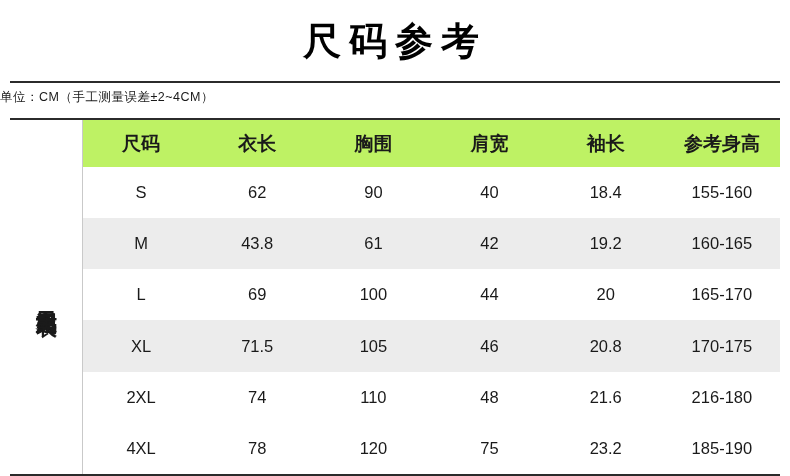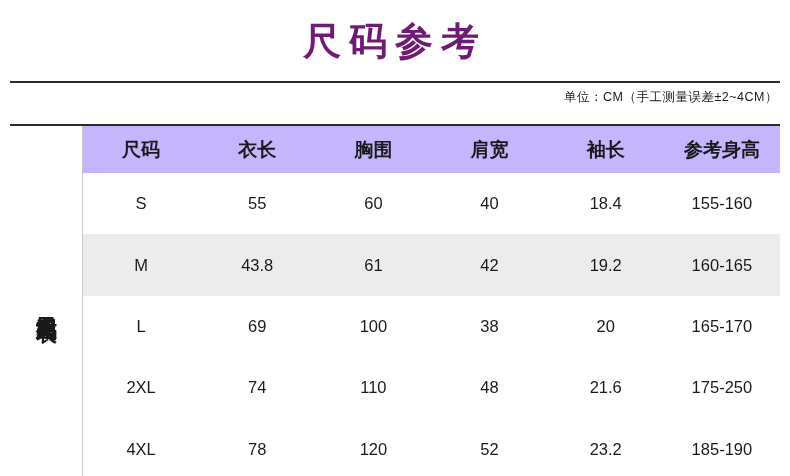--- a/index.html
+++ b/index.html
@@ -18,34 +18,34 @@
     position: relative;
     width: 790px;
     height: 476px;
     box-sizing: border-box;
   }
   .title {
     text-align: center;
     font-size: 38px;
     font-weight: 700;
     letter-spacing: 8px;
-    color: #701a75;
+    color: #000000;
     padding-top: 16px;
     padding-bottom: 10px;
     font-family: "DejaVu Sans", "Liberation Sans", sans-serif;
   }
   .rule {
     height: 2px;
     background: #2b2b2b;
     margin: 4px 10px 0 10px;
   }
   .unit-row {
     display: flex;
-    justify-content: flex-end;
-    padding: 6px 12px 18px 0;
+    justify-content: flex-start;
+    padding: 6px 12px 12px 0;
   }
   .unit-text {
     font-size: 12.5px;
     color: #1a1a1a;
     letter-spacing: 0.5px;
   }
   .table-wrap {
     display: flex;
     margin: 0 10px;
     border-top: 2px solid #2b2b2b;
@@ -86,21 +86,21 @@
     color: #1a1a1a;
     font-weight: 400;
     border: none;
     height: 44.5px;
     padding: 0;
   }
   table.size-table thead th {
     font-size: 19px;
     font-weight: 700;
     height: 47px;
-    background: #c4b5fd;
+    background: #bef264;
   }
   table.size-table tbody tr.odd td {
     background: #ffffff;
   }
   table.size-table tbody tr.even td {
     background: #ececec;
   }
   .col-sep {
     border-right: 1px solid #d4d4d4;
   }
@@ -131,54 +131,62 @@
           <th class="col-sep">衣长</th>
           <th class="col-sep">胸围</th>
           <th class="col-sep">肩宽</th>
           <th class="col-sep">袖长</th>
           <th>参考身高</th>
         </tr>
       </thead>
       <tbody>
         <tr class="odd">
           <td class="col-sep">S</td>
-          <td class="col-sep">55</td>
-          <td class="col-sep">60</td>
+          <td class="col-sep">62</td>
+          <td class="col-sep">90</td>
           <td class="col-sep">40</td>
           <td class="col-sep">18.4</td>
           <td>155-160</td>
         </tr>
         <tr class="even">
           <td class="col-sep">M</td>
           <td class="col-sep">43.8</td>
           <td class="col-sep">61</td>
           <td class="col-sep">42</td>
           <td class="col-sep">19.2</td>
           <td>160-165</td>
         </tr>
         <tr class="odd">
           <td class="col-sep">L</td>
           <td class="col-sep">69</td>
           <td class="col-sep">100</td>
-          <td class="col-sep">38</td>
+          <td class="col-sep">44</td>
           <td class="col-sep">20</td>
           <td>165-170</td>
+        </tr>
+        <tr class="even">
+          <td class="col-sep">XL</td>
+          <td class="col-sep">71.5</td>
+          <td class="col-sep">105</td>
+          <td class="col-sep">46</td>
+          <td class="col-sep">20.8</td>
+          <td>170-175</td>
         </tr>
         <tr class="odd">
           <td class="col-sep">2XL</td>
           <td class="col-sep">74</td>
           <td class="col-sep">110</td>
           <td class="col-sep">48</td>
           <td class="col-sep">21.6</td>
-          <td>175-250</td>
+          <td>216-180</td>
         </tr>
         <tr class="odd">
           <td class="col-sep">4XL</td>
           <td class="col-sep">78</td>
           <td class="col-sep">120</td>
-          <td class="col-sep">52</td>
+          <td class="col-sep">75</td>
           <td class="col-sep">23.2</td>
           <td>185-190</td>
         </tr>
       </tbody>
     </table>
   </div>
 </div>
 
 </body></html>

